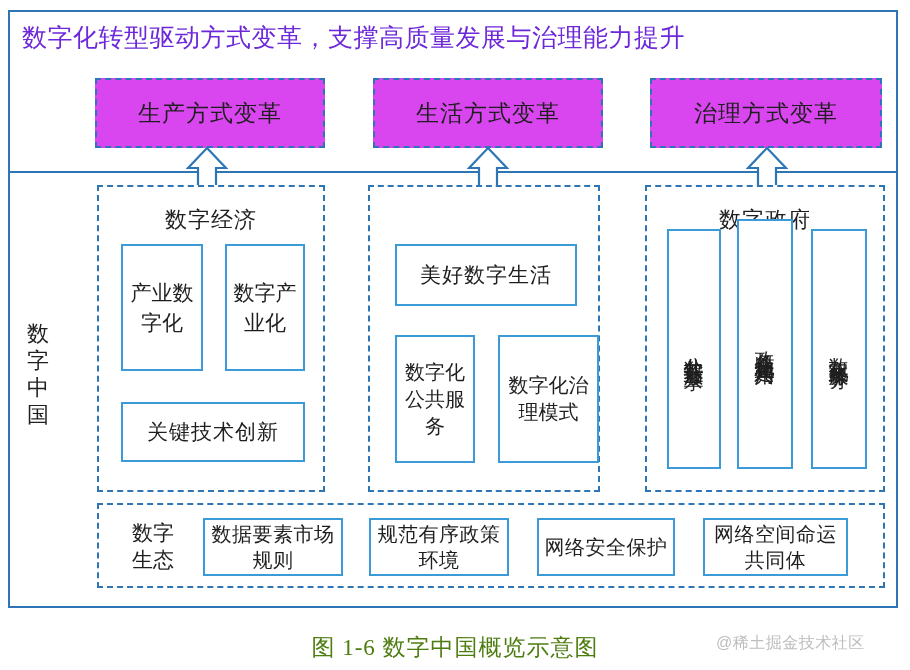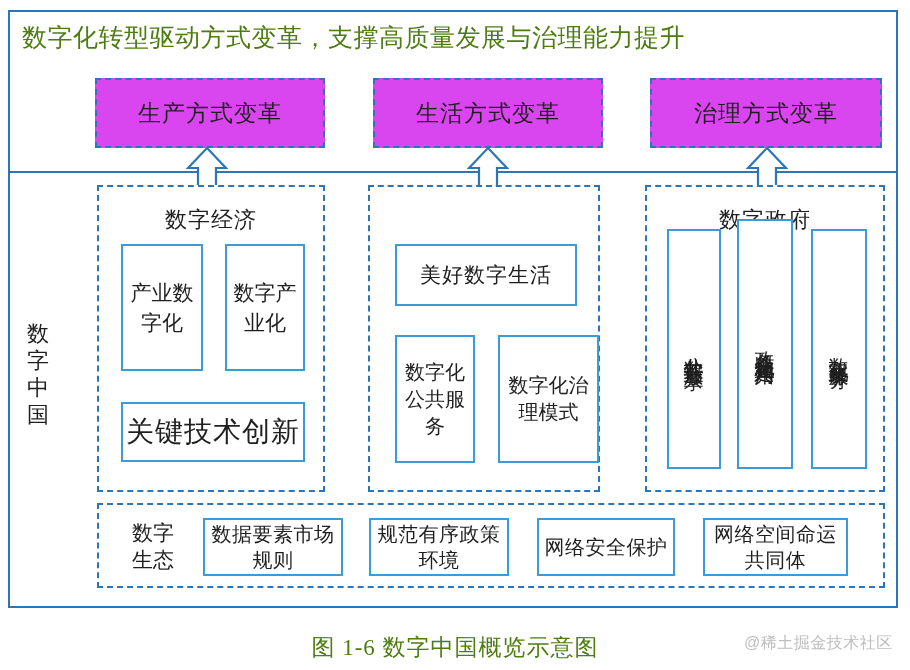--- a/index.html
+++ b/index.html
@@ -39,21 +39,21 @@
   .headline {
     position: absolute;
     left: 22px;
     top: 20px;
     width: 700px;
     height: 36px;
     font-size: 25px;
     line-height: 36px;
     letter-spacing: 0.5px;
     white-space: nowrap;
-    color: #4d7c0f;
+    color: #6d28d9;
   }
 
   .top-box {
     position: absolute;
     top: 78px;
     height: 70px;
     border: 2px dashed #2e75b6;
     box-sizing: border-box;
     display: flex;
     align-items: center;
@@ -135,21 +135,21 @@
     display: flex;
     align-items: center;
     justify-content: center;
     text-align: center;
     color: #1f1f1f;
   }
 
   
   .eco-a { left: 22px;  top: 57px;  width: 82px;  height: 127px; font-size: 21px; line-height: 30px; }
   .eco-b { left: 126px; top: 57px;  width: 80px;  height: 127px; font-size: 21px; line-height: 30px; }
-  .eco-c { left: 22px;  top: 215px; width: 184px; height: 60px;  font-size: 28px; letter-spacing: 1px; }
+  .eco-c { left: 22px;  top: 215px; width: 184px; height: 60px;  font-size: 21px; letter-spacing: 1px; }
 
   
   .soc-a { left: 25px;  top: 57px;  width: 182px; height: 62px; font-size: 21px; letter-spacing: 1px; }
   .soc-b { left: 25px;  top: 148px; width: 80px;  height: 128px; font-size: 20px; line-height: 27px; }
   .soc-c { left: 128px; top: 148px; width: 101px;  height: 128px; font-size: 20px; line-height: 27px; }
 
   
   .gov {
     writing-mode: vertical-rl;
     text-orientation: upright;
@@ -213,21 +213,21 @@
     top: 632px;
     width: 910px;
     text-align: center;
     font-size: 23px;
     letter-spacing: 1px;
     color: #4d7c0f;
   }
 
   .watermark {
     position: absolute;
-    left: 744px;
+    left: 716px;
     top: 633px;
     font-size: 16px;
     color: #bdbdbd;
     letter-spacing: 0.5px;
     white-space: nowrap;
     font-family: "Liberation Sans", sans-serif;
   }
 </style>
 </head>
 <body>

